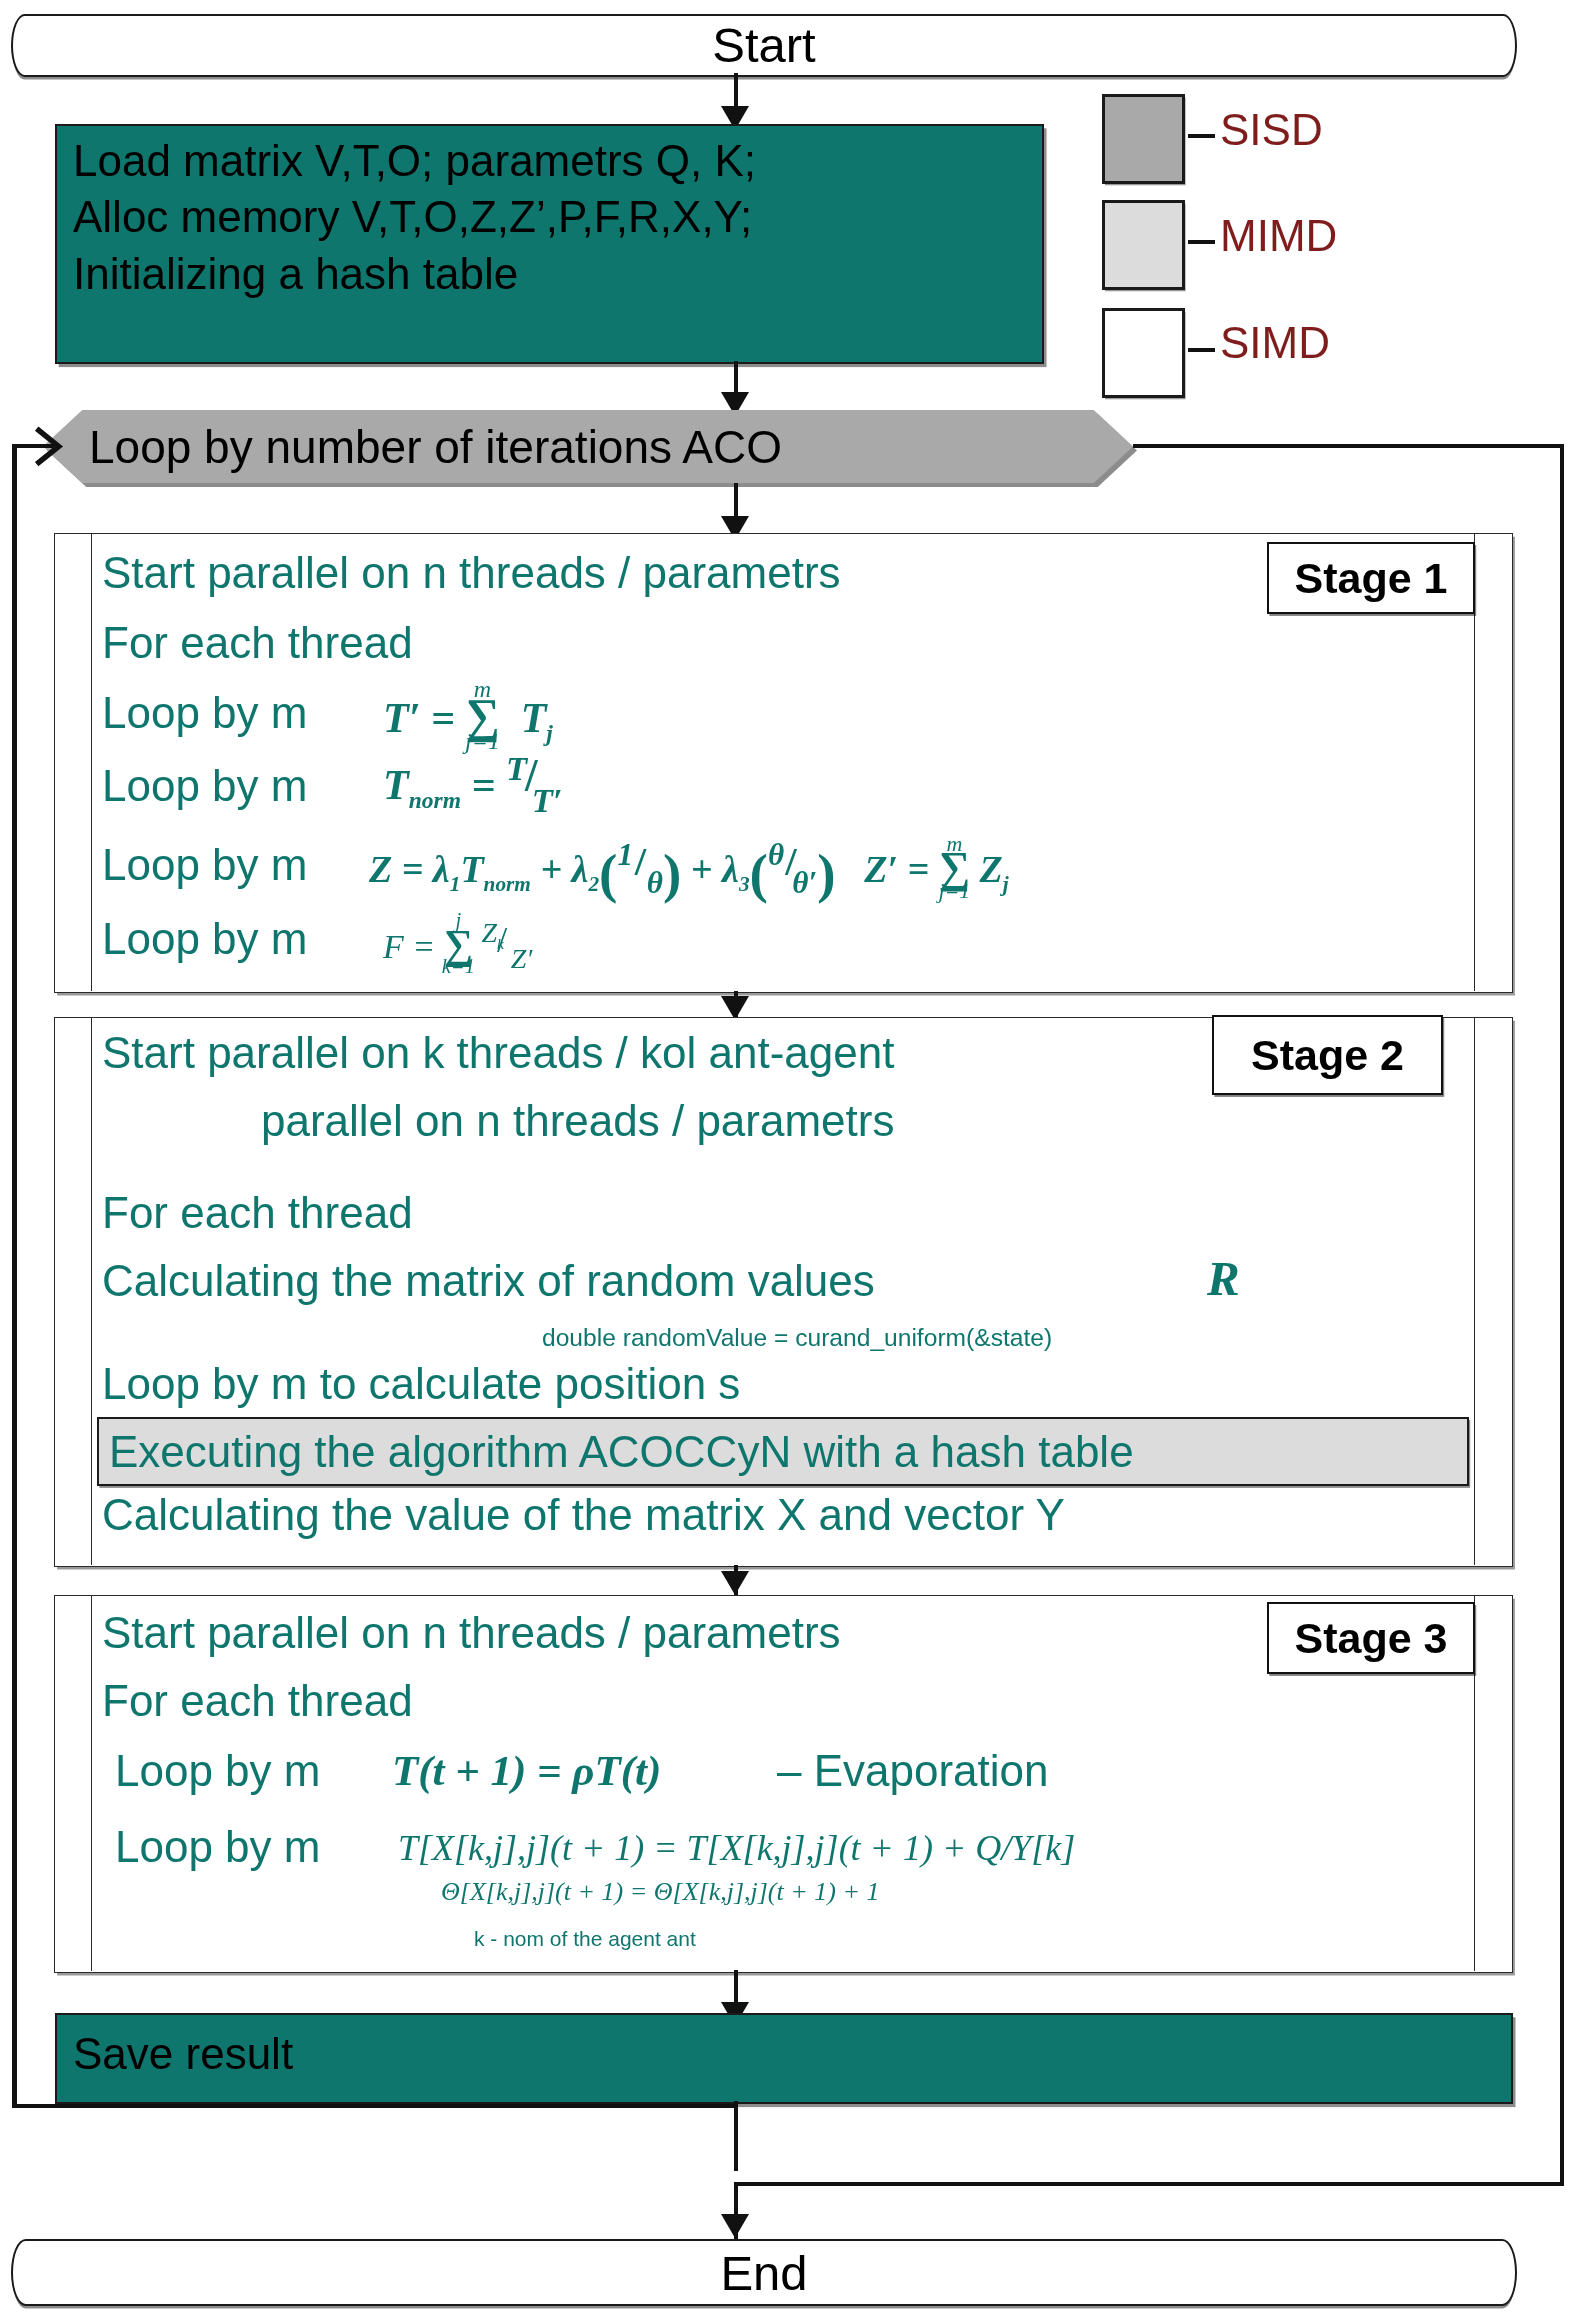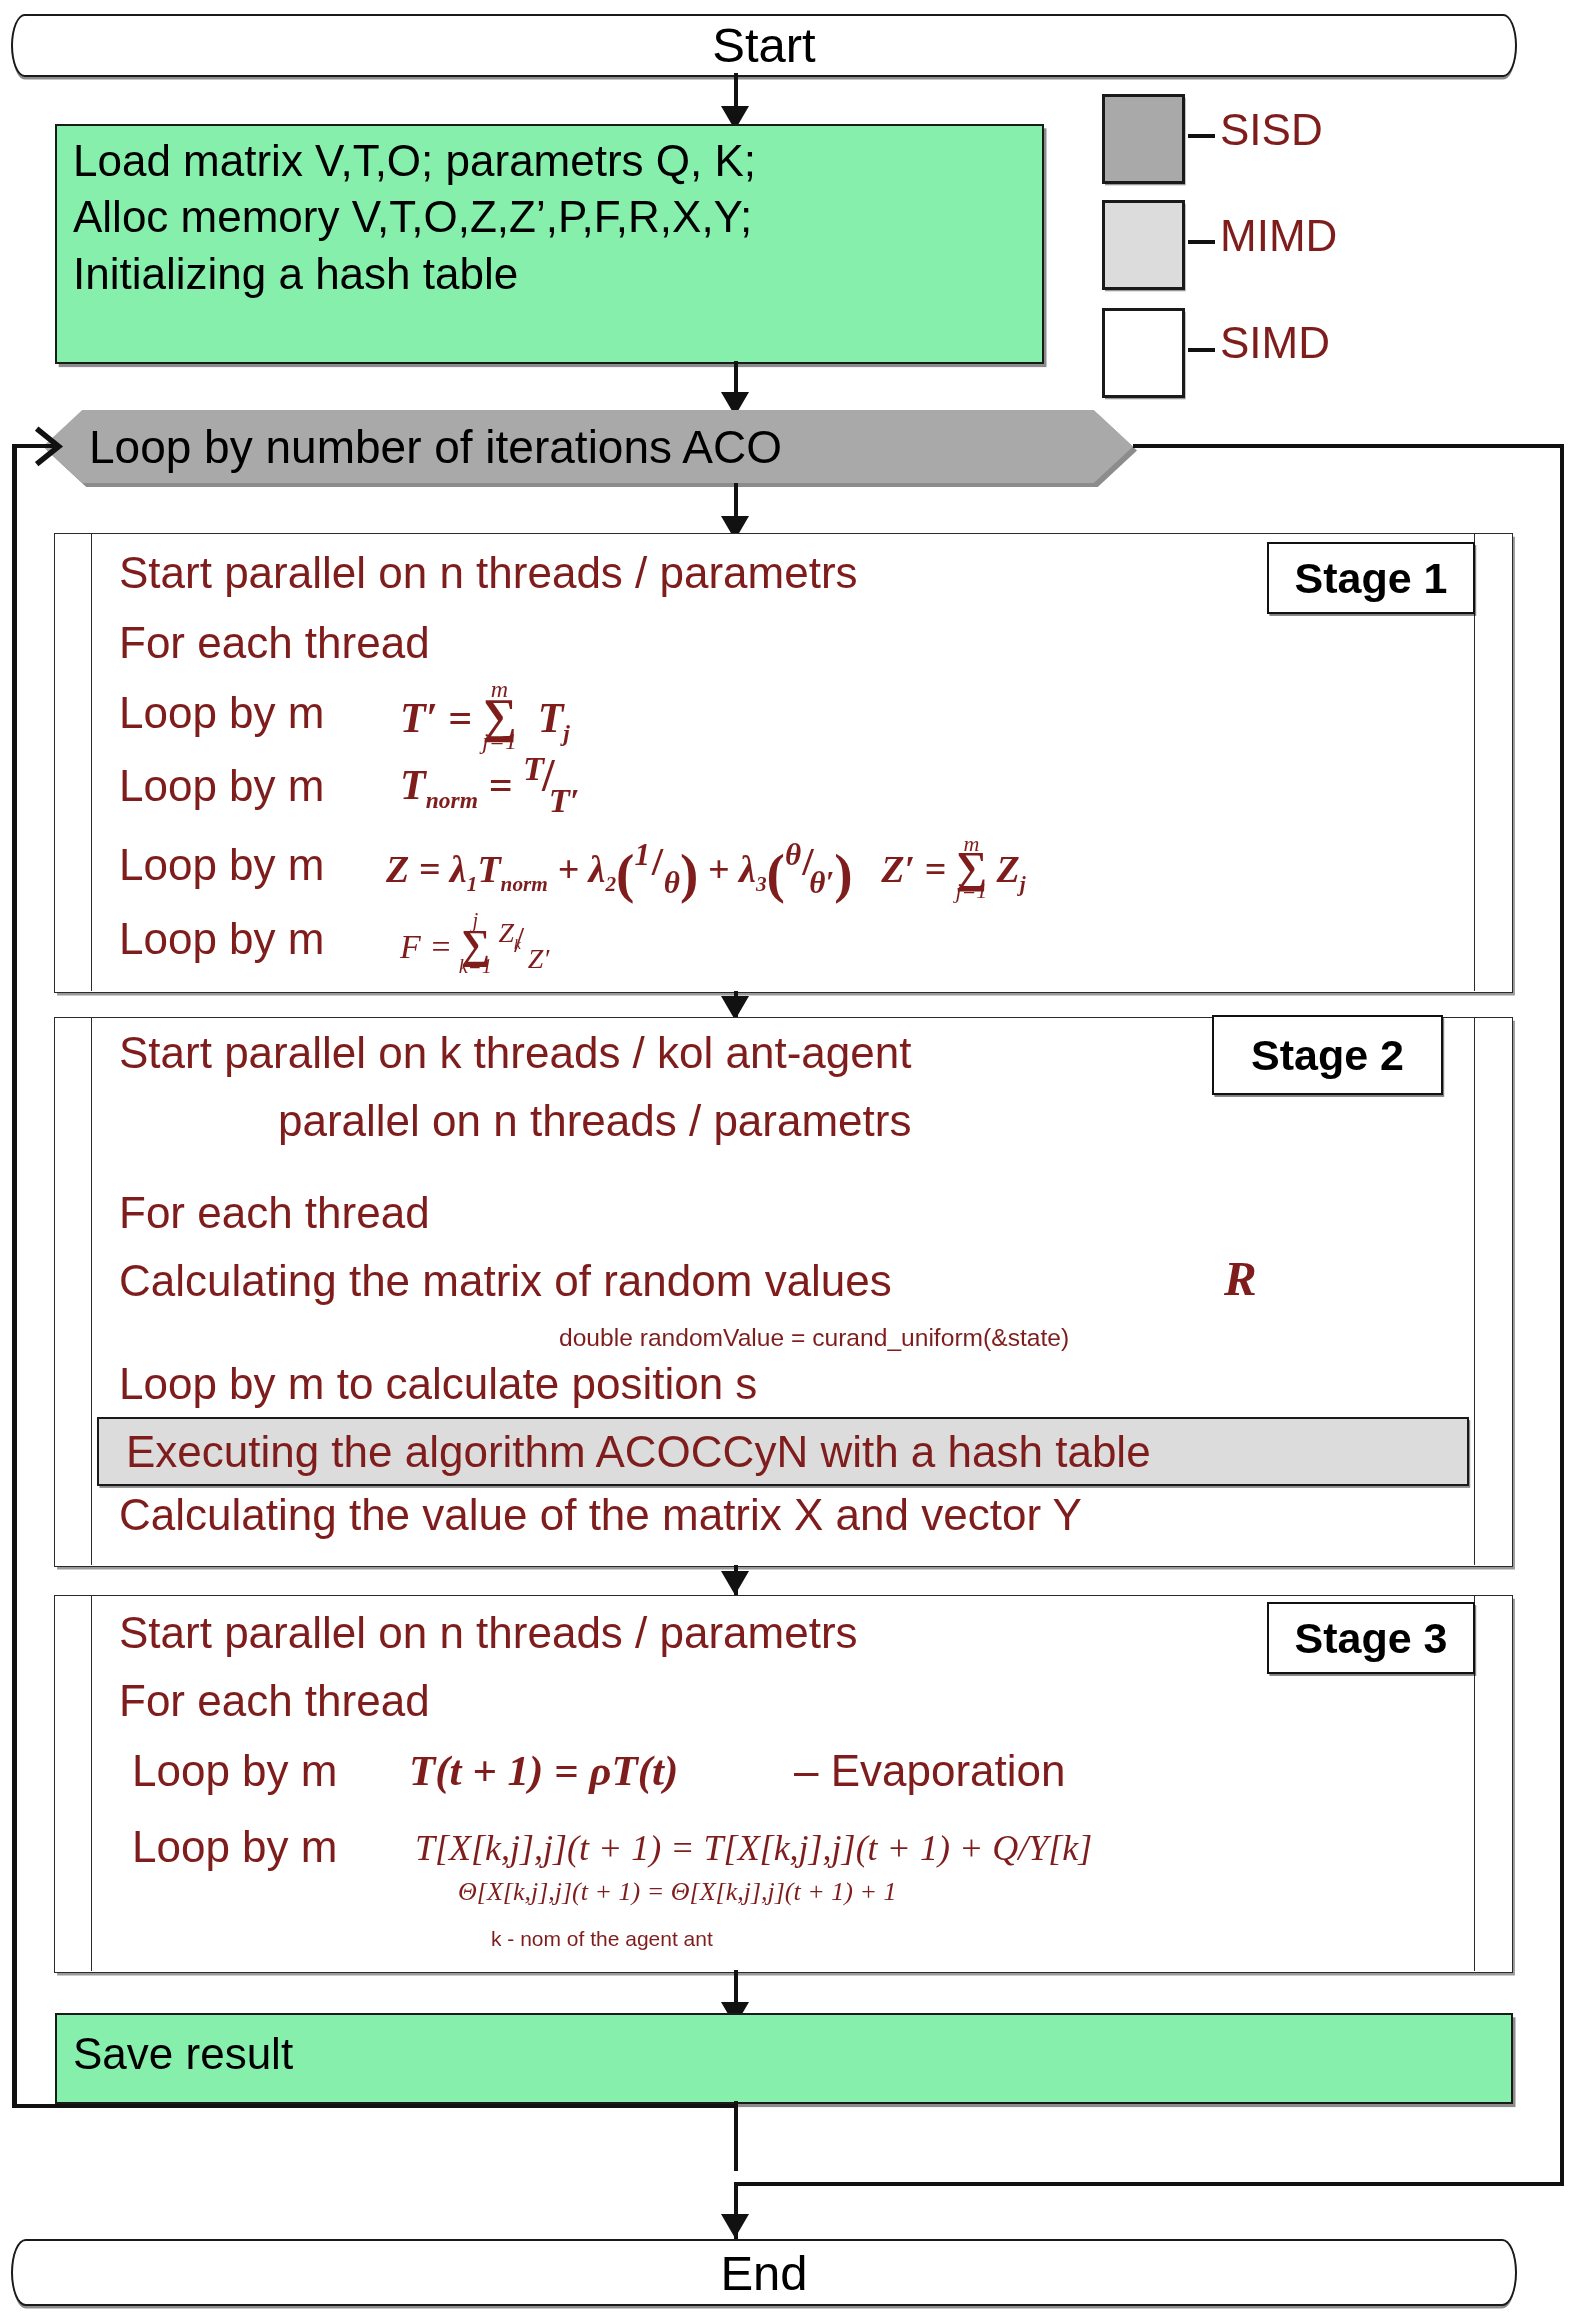--- a/index.html
+++ b/index.html
@@ -22,21 +22,21 @@
     display:flex;align-items:center;justify-content:center;
     font-size:49px;color:#000;
   }
 
   
   .proc{
     border:2.5px solid #1a1a1a;
     background:#ffffff;
     box-shadow:3.1px 3.7px 0 -0.6px rgba(0,0,0,0.45);
   }
-  .proc.sisd{background:#86efac;}
+  .proc.sisd{background:#0f766e;}
 
   .proc-text{
     font-size:44px;line-height:1.14;color:#000;
     padding:6.2px 0 0 16px;white-space:pre-line;
   }
 
   
   .hex{
     background:#a9a9a9;
     display:flex;align-items:center;
@@ -57,21 +57,21 @@
   }
   .stage-tag{
     position:absolute;
     border:2.5px solid #111;
     background:#fff;
     display:flex;align-items:center;justify-content:center;
     font-size:43px;font-weight:bold;color:#000;
     box-shadow:1.8px 2.5px 0 -0.6px rgba(0,0,0,0.5);
   }
   .line{
-    font-size:44px;color:#7f1d1d;white-space:nowrap;margin-left:17px;
+    font-size:44px;color:#0f766e;white-space:nowrap;
   }
   .line.small{font-size:24.6px;}
   .line.tiny{font-size:21px;}
 
   
   .mth{font-family:"Liberation Serif", serif;font-style:italic;}
   .mb{font-weight:bold;}
   .sub{font-size:0.56em;vertical-align:sub;font-style:italic;}
   .sigma{
     display:inline-block;position:relative;

